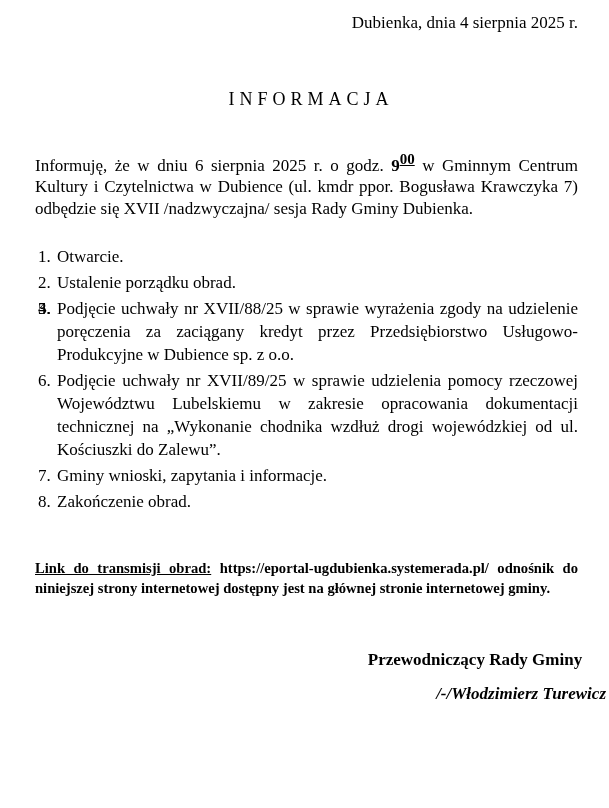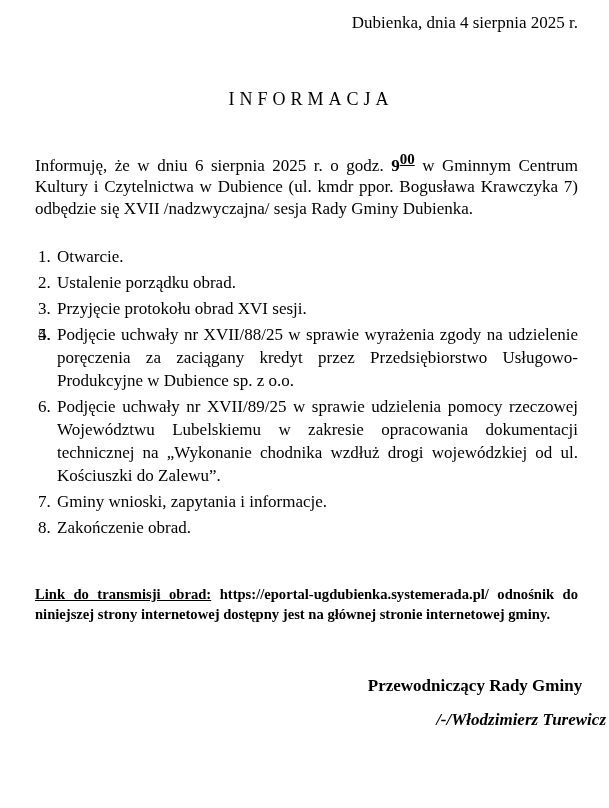--- a/index.html
+++ b/index.html
@@ -91,21 +91,21 @@
 
   <div class="date-line">Dubienka, dnia 4 sierpnia 2025 r.</div>
 
   <div class="doc-title">INFORMACJA</div>
 
   <p class="intro"><span>Informuję, że w dniu 6 sierpnia 2025 r. o godz.</span> <span class="hour">9</span><span class="hour-sup">00</span> <span>w Gminnym Centrum Kultury i Czytelnictwa w Dubience (ul. kmdr ppor. Bogusława Krawczyka 7) odbędzie się XVII /nadzwyczajna/ sesja Rady Gminy Dubienka.</span></p>
 
   <ol class="agenda">
     <li><span class="num">1.</span><span>Otwarcie.</span></li>
     <li><span class="num">2.</span><span>Ustalenie porządku obrad.</span></li>
-    <li><span class="num">3.</span><span>Przyjęcie protokołu obrad XVI sesji.</span></li>
+    <li><span class="num">3.</span></li>
     <li><span class="num">4.</span></li>
     <li><span class="num">5.</span><span>Podjęcie uchwały nr XVII/88/25 w sprawie wyrażenia zgody na udzielenie poręczenia za zaciągany kredyt przez Przedsiębiorstwo Usługowo-Produkcyjne w Dubience sp. z o.o.</span></li>
     <li><span class="num">6.</span><span>Podjęcie uchwały nr XVII/89/25 w sprawie udzielenia pomocy rzeczowej Województwu Lubelskiemu w zakresie opracowania dokumentacji technicznej na „Wykonanie chodnika wzdłuż drogi wojewódzkiej od ul. Kościuszki do Zalewu”.</span></li>
     <li><span class="num">7.</span><span>Gminy wnioski, zapytania i informacje.</span></li>
     <li><span class="num">8.</span><span>Zakończenie obrad.</span></li>
   </ol>
 
   <p class="transmission"><span class="label">Link do transmisji obrad:</span> <span>https://eportal-ugdubienka.systemerada.pl/</span> <span>odnośnik do niniejszej strony internetowej dostępny jest na głównej stronie internetowej gminy.</span></p>
 
   <div class="signature">

